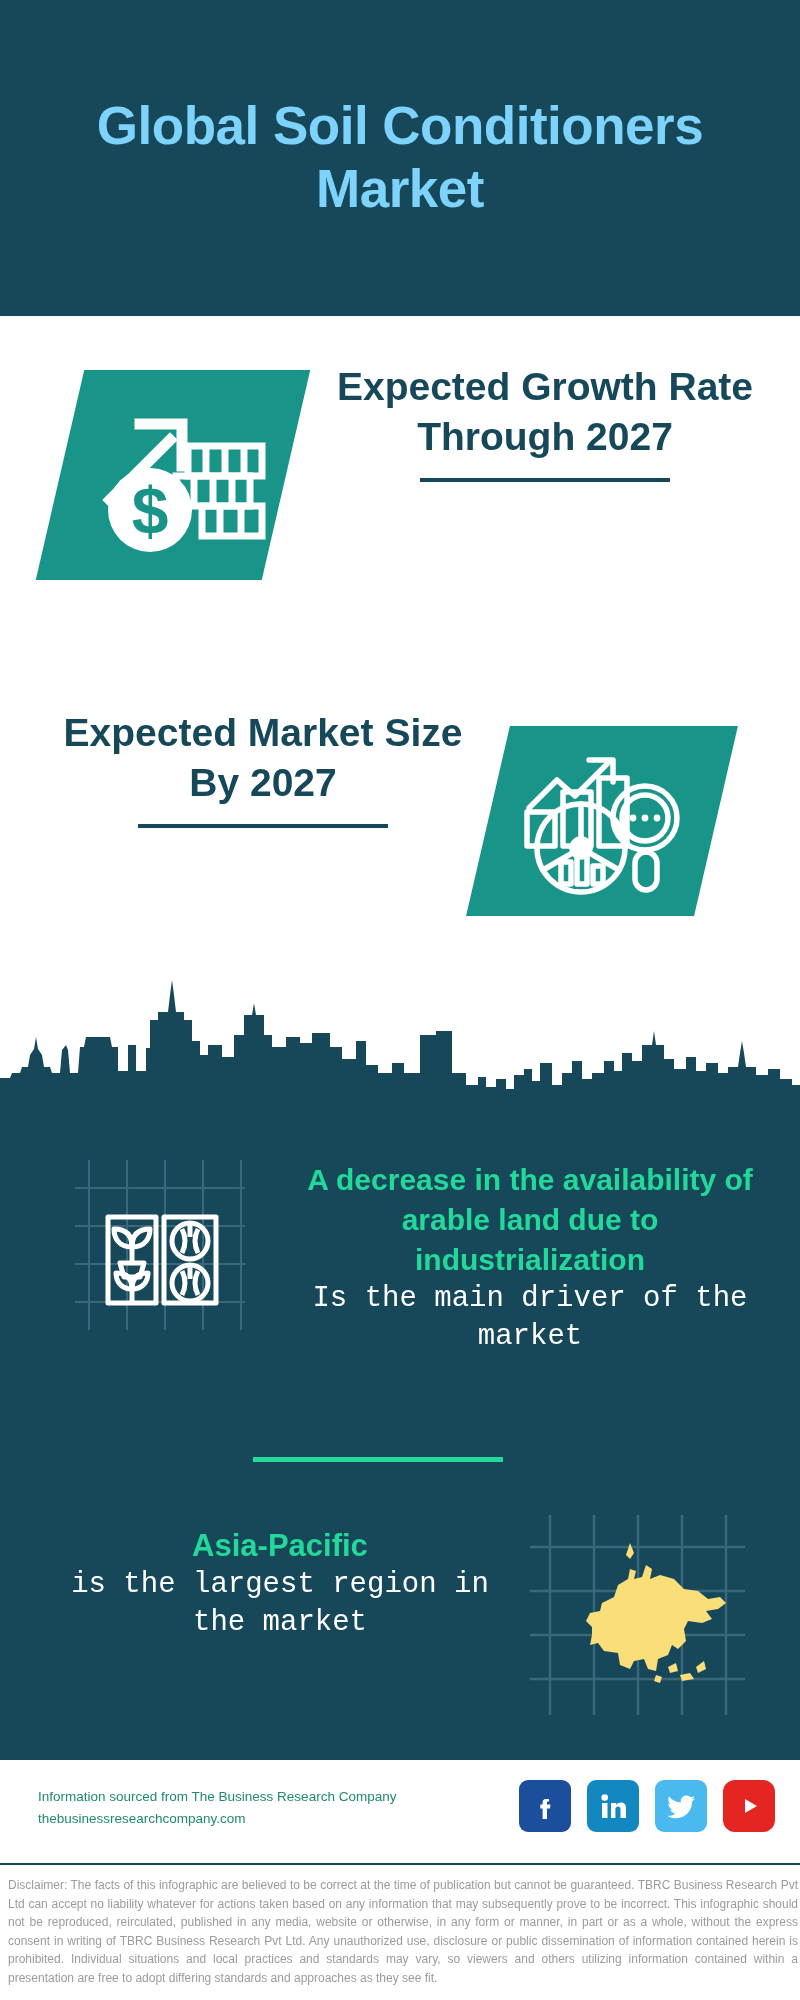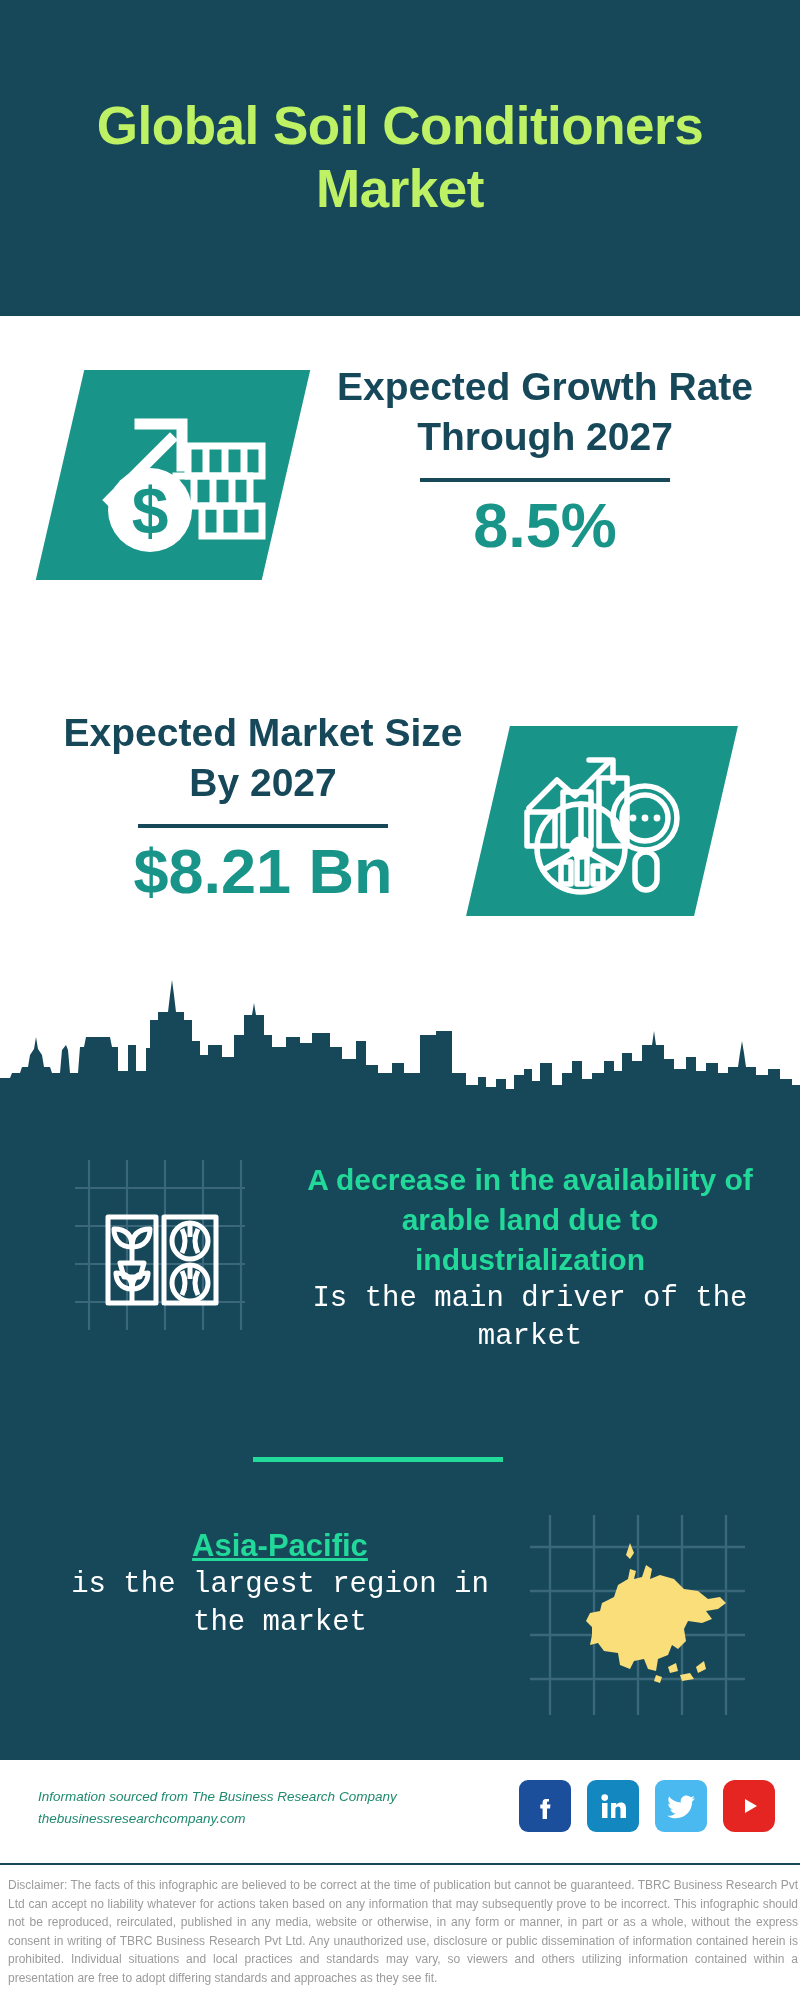--- a/index.html
+++ b/index.html
@@ -12,21 +12,21 @@
   }
   .page { width:800px; height:2000px; position:relative; }
 
   
   .header {
     position:absolute; left:0; top:0; width:800px; height:316px;
     background:#16485a;
     display:flex; align-items:center; justify-content:center;
   }
   .header-title {
-    color:#bef264; font-size:53px; font-weight:bold; line-height:1.18;
+    color:#7dd3fc; font-size:53px; font-weight:bold; line-height:1.18;
     text-align:center; letter-spacing:-0.5px; padding:0 26px;
   }
 
   
   .stat1 {
     position:absolute; left:0; top:340; width:800px; height:300px;
   }
   .para-left {
     position:absolute; left:60px; top:30px;
     width:226px; height:210px;
@@ -105,21 +105,20 @@
   }
   .grid-map {
     position:absolute; left:530px; top:10px; width:215px; height:200px;
   }
 
   
   .footer {
     position:absolute; left:0; top:1760px; width:800px; height:105px;
     background:#ffffff;
     border-bottom:2px solid #16485a;
-    font-style:italic;
   }
   .source-text {
     position:absolute; left:38px; top:26px;
     color:#1f8a6e; font-size:13.5px; line-height:1.65;
   }
   .socials {
     position:absolute; right:25px; top:20px;
     display:flex; gap:16px; align-items:center;
   }
   .soc {
@@ -165,29 +164,27 @@
           <line x1="163" y1="118" x2="163" y2="148"></line>
         </g>
 
         <circle cx="72" cy="122" r="42" fill="#ffffff"></circle>
         <text x="72" y="146" font-family="'Liberation Sans',sans-serif" font-size="66" font-weight="bold" fill="#199489" text-anchor="middle">$</text>
       </svg>
     </div>
     <div class="stat1-text">
       <div class="stat-label">Expected Growth Rate Through 2027</div>
       <div class="rule"></div>
-      <div class="stat-value">8.5%</div>
     </div>
   </div>
 
   <div class="stat2">
     <div class="stat2-text">
       <div class="stat-label">Expected Market Size By 2027</div>
       <div class="rule"></div>
-      <div class="stat-value">$8.21 Bn</div>
     </div>
     <div class="para-right"></div>
     <div class="icon-analysis">
       <svg viewBox="0 0 190 165" width="190" height="165">
         <g fill="none" stroke="#ffffff" stroke-width="5.5" stroke-linecap="round" stroke-linejoin="round">
 
           <polyline points="24,68 52,40 70,56 104,22"></polyline>
           <polyline points="84,20 108,20 108,42"></polyline>
 
           <rect x="22" y="72" width="28" height="34"></rect>
@@ -266,21 +263,21 @@
     <div class="driver-text">
       <div class="hl-green">A decrease in the availability of arable land due to industrialization</div>
       <div class="sub-white">Is the main driver of the market</div>
     </div>
   </div>
 
   <div class="divider-green"></div>
 
   <div class="region">
     <div class="region-text">
-      <div class="hl-green" style="font-size:31px;text-decoration:underline;">Asia-Pacific</div>
+      <div class="hl-green" style="font-size:31px;">Asia-Pacific</div>
       <div class="sub-white">is the largest region in the market</div>
     </div>
     <div class="grid-map">
       <svg viewBox="0 0 215 200" width="215" height="200">
         <g stroke="#3a687a" stroke-width="2.4" fill="none">
           <line x1="0" y1="32" x2="215" y2="32"></line>
           <line x1="0" y1="76" x2="215" y2="76"></line>
           <line x1="0" y1="120" x2="215" y2="120"></line>
           <line x1="0" y1="164" x2="215" y2="164"></line>
           <line x1="20" y1="0" x2="20" y2="200"></line>

